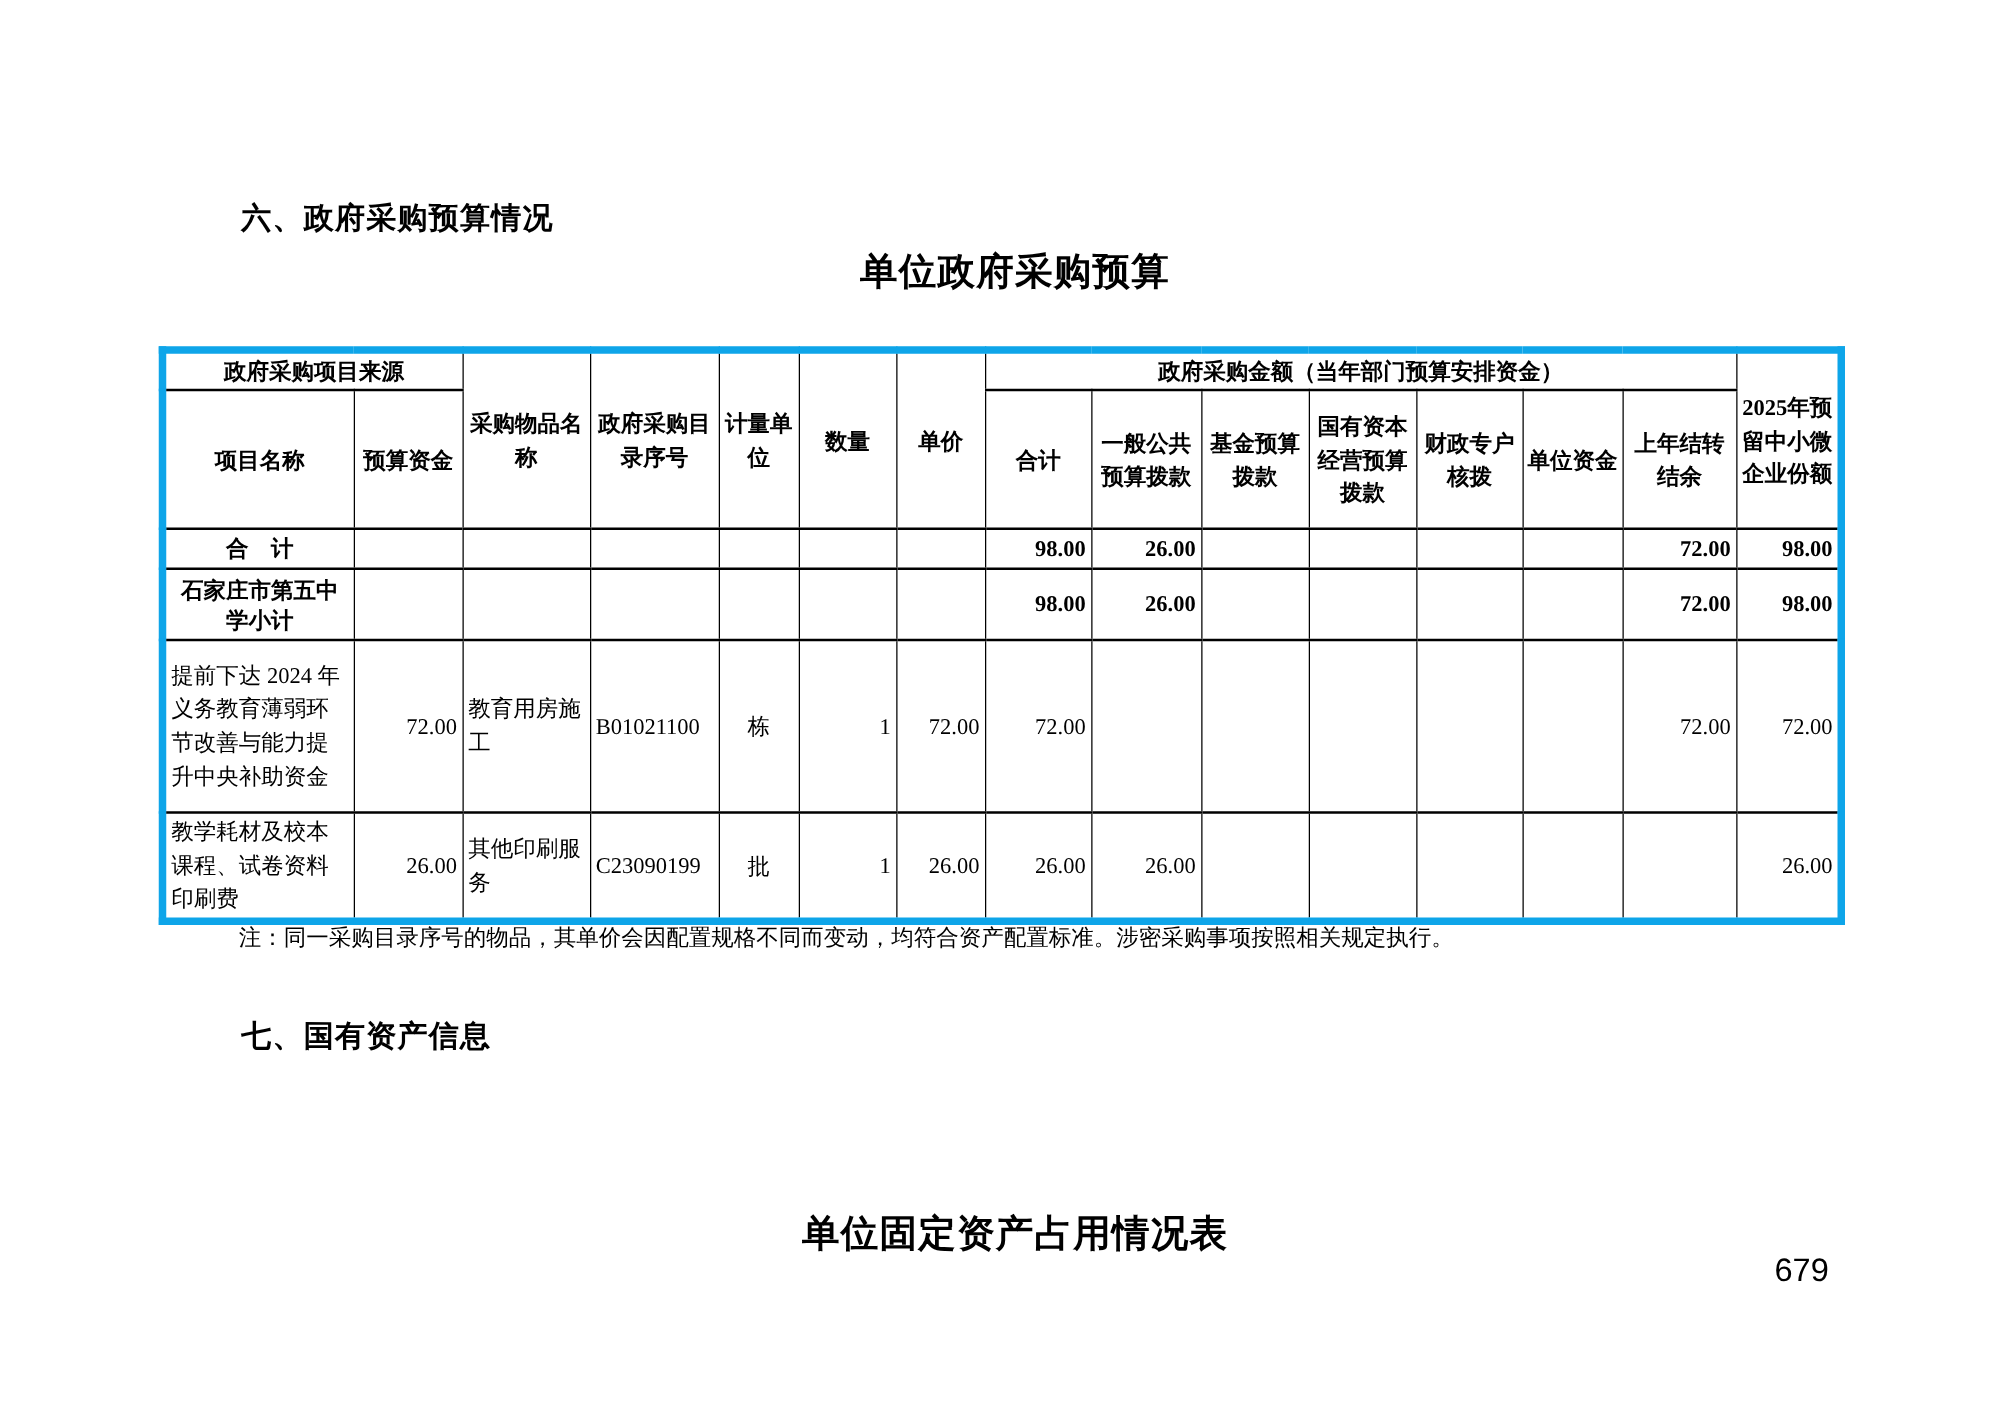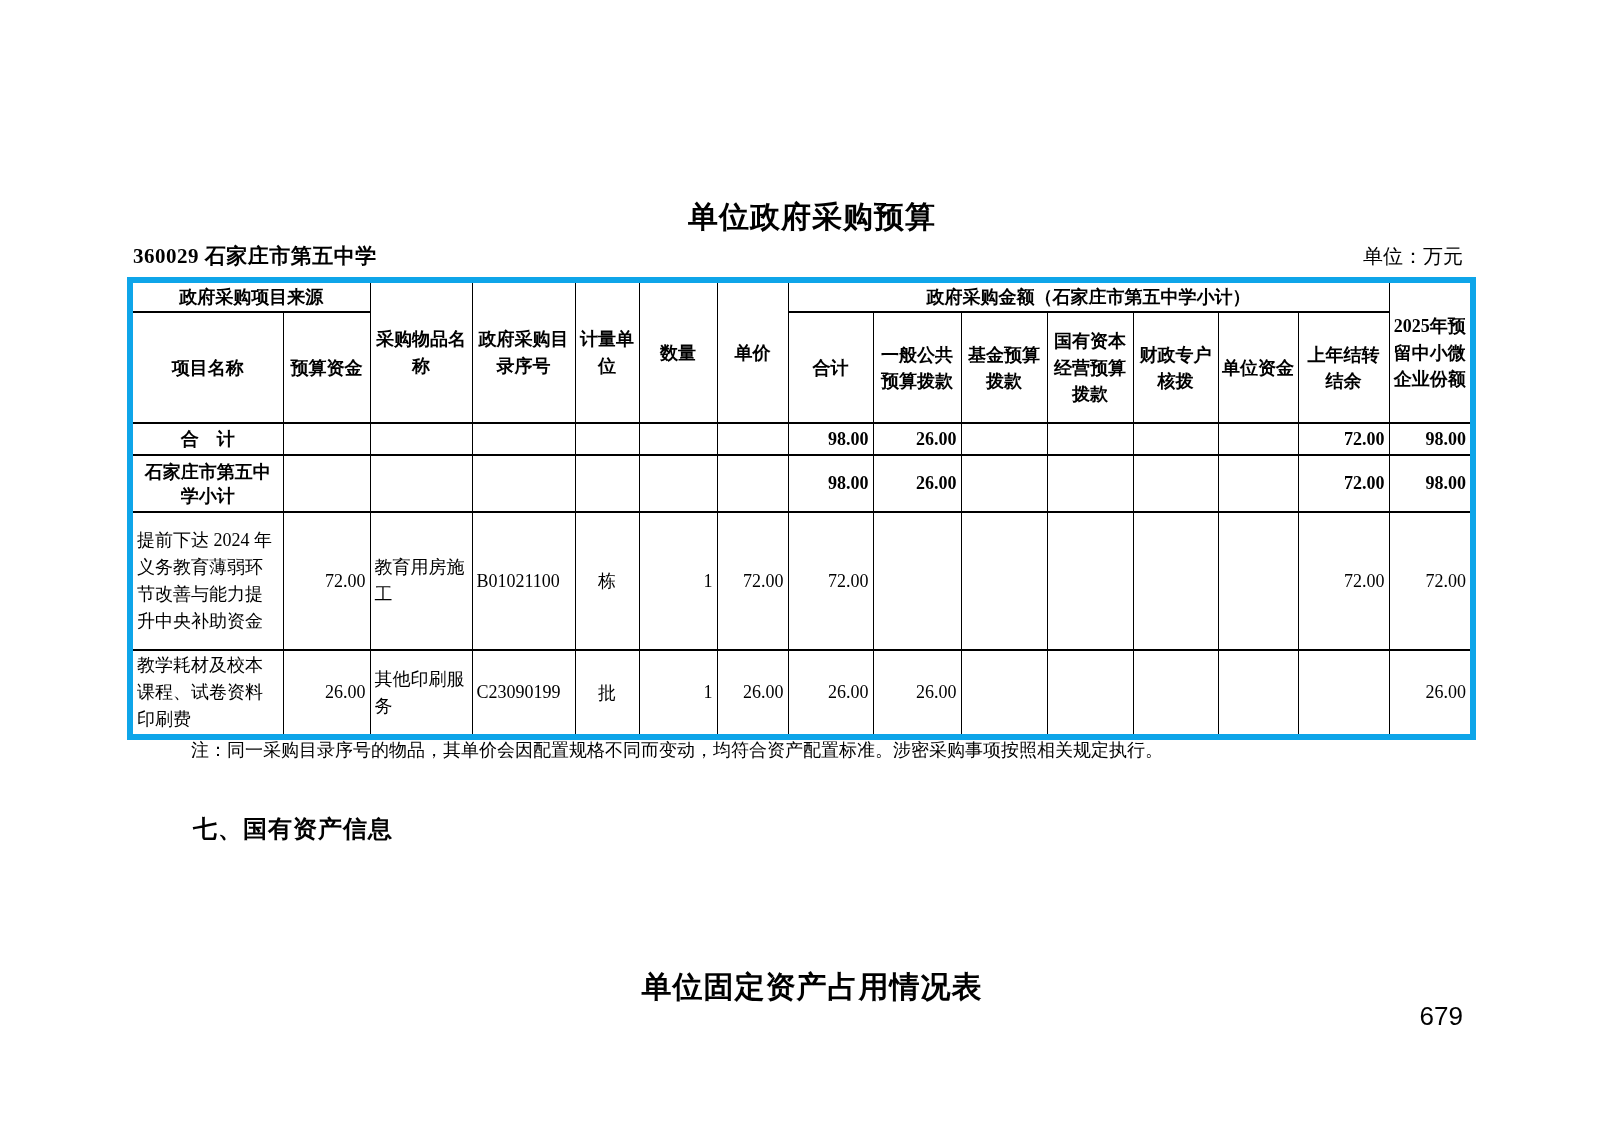--- a/index.html
+++ b/index.html
@@ -86,27 +86,24 @@
     position:absolute;right:137px;top:1001px;
     font-family:"Liberation Sans","DejaVu Sans",sans-serif;
     font-size:26px;
   }
 </style>
 </head>
 <body>
 
 <div class="page">
 
+  <div id="sec6-heading" class="sec-heading">六、政府采购预算情况</div>
 
   <div id="main-title" class="big-title">单位政府采购预算</div>
 
-  <div class="org-row">
-    <span class="org-name">360029 石家庄市第五中学</span>
-    <span class="unit-label">单位：万元</span>
-  </div>
 
   <div class="tbl-wrap">
     <table class="budget">
       <colgroup>
         <col style="width:153px">
           <col style="width:87px">
           <col style="width:102px">
           <col style="width:103px">
         <col style="width:64px">
           <col style="width:78px">
@@ -121,21 +118,21 @@
           <col style="width:84px">
       </colgroup>
       <thead>
         <tr class="hrow1">
           <th colspan="2">政府采购项目来源</th>
           <th rowspan="2">采购物品名称</th>
           <th rowspan="2">政府采购目录序号</th>
           <th rowspan="2">计量单位</th>
           <th rowspan="2">数量</th>
           <th rowspan="2">单价</th>
-          <th colspan="7">政府采购金额（石家庄市第五中学小计）</th>
+          <th colspan="7">政府采购金额（当年部门预算安排资金）</th>
           <th rowspan="2">2025年预留中小微企业份额</th>
         </tr>
         <tr class="hrow2">
           <th>项目名称</th>
           <th>预算资金</th>
           <th>合计</th>
           <th>一般公共预算拨款</th>
           <th>基金预算拨款</th>
           <th>国有资本经营预算拨款</th>
           <th>财政专户核拨</th>

